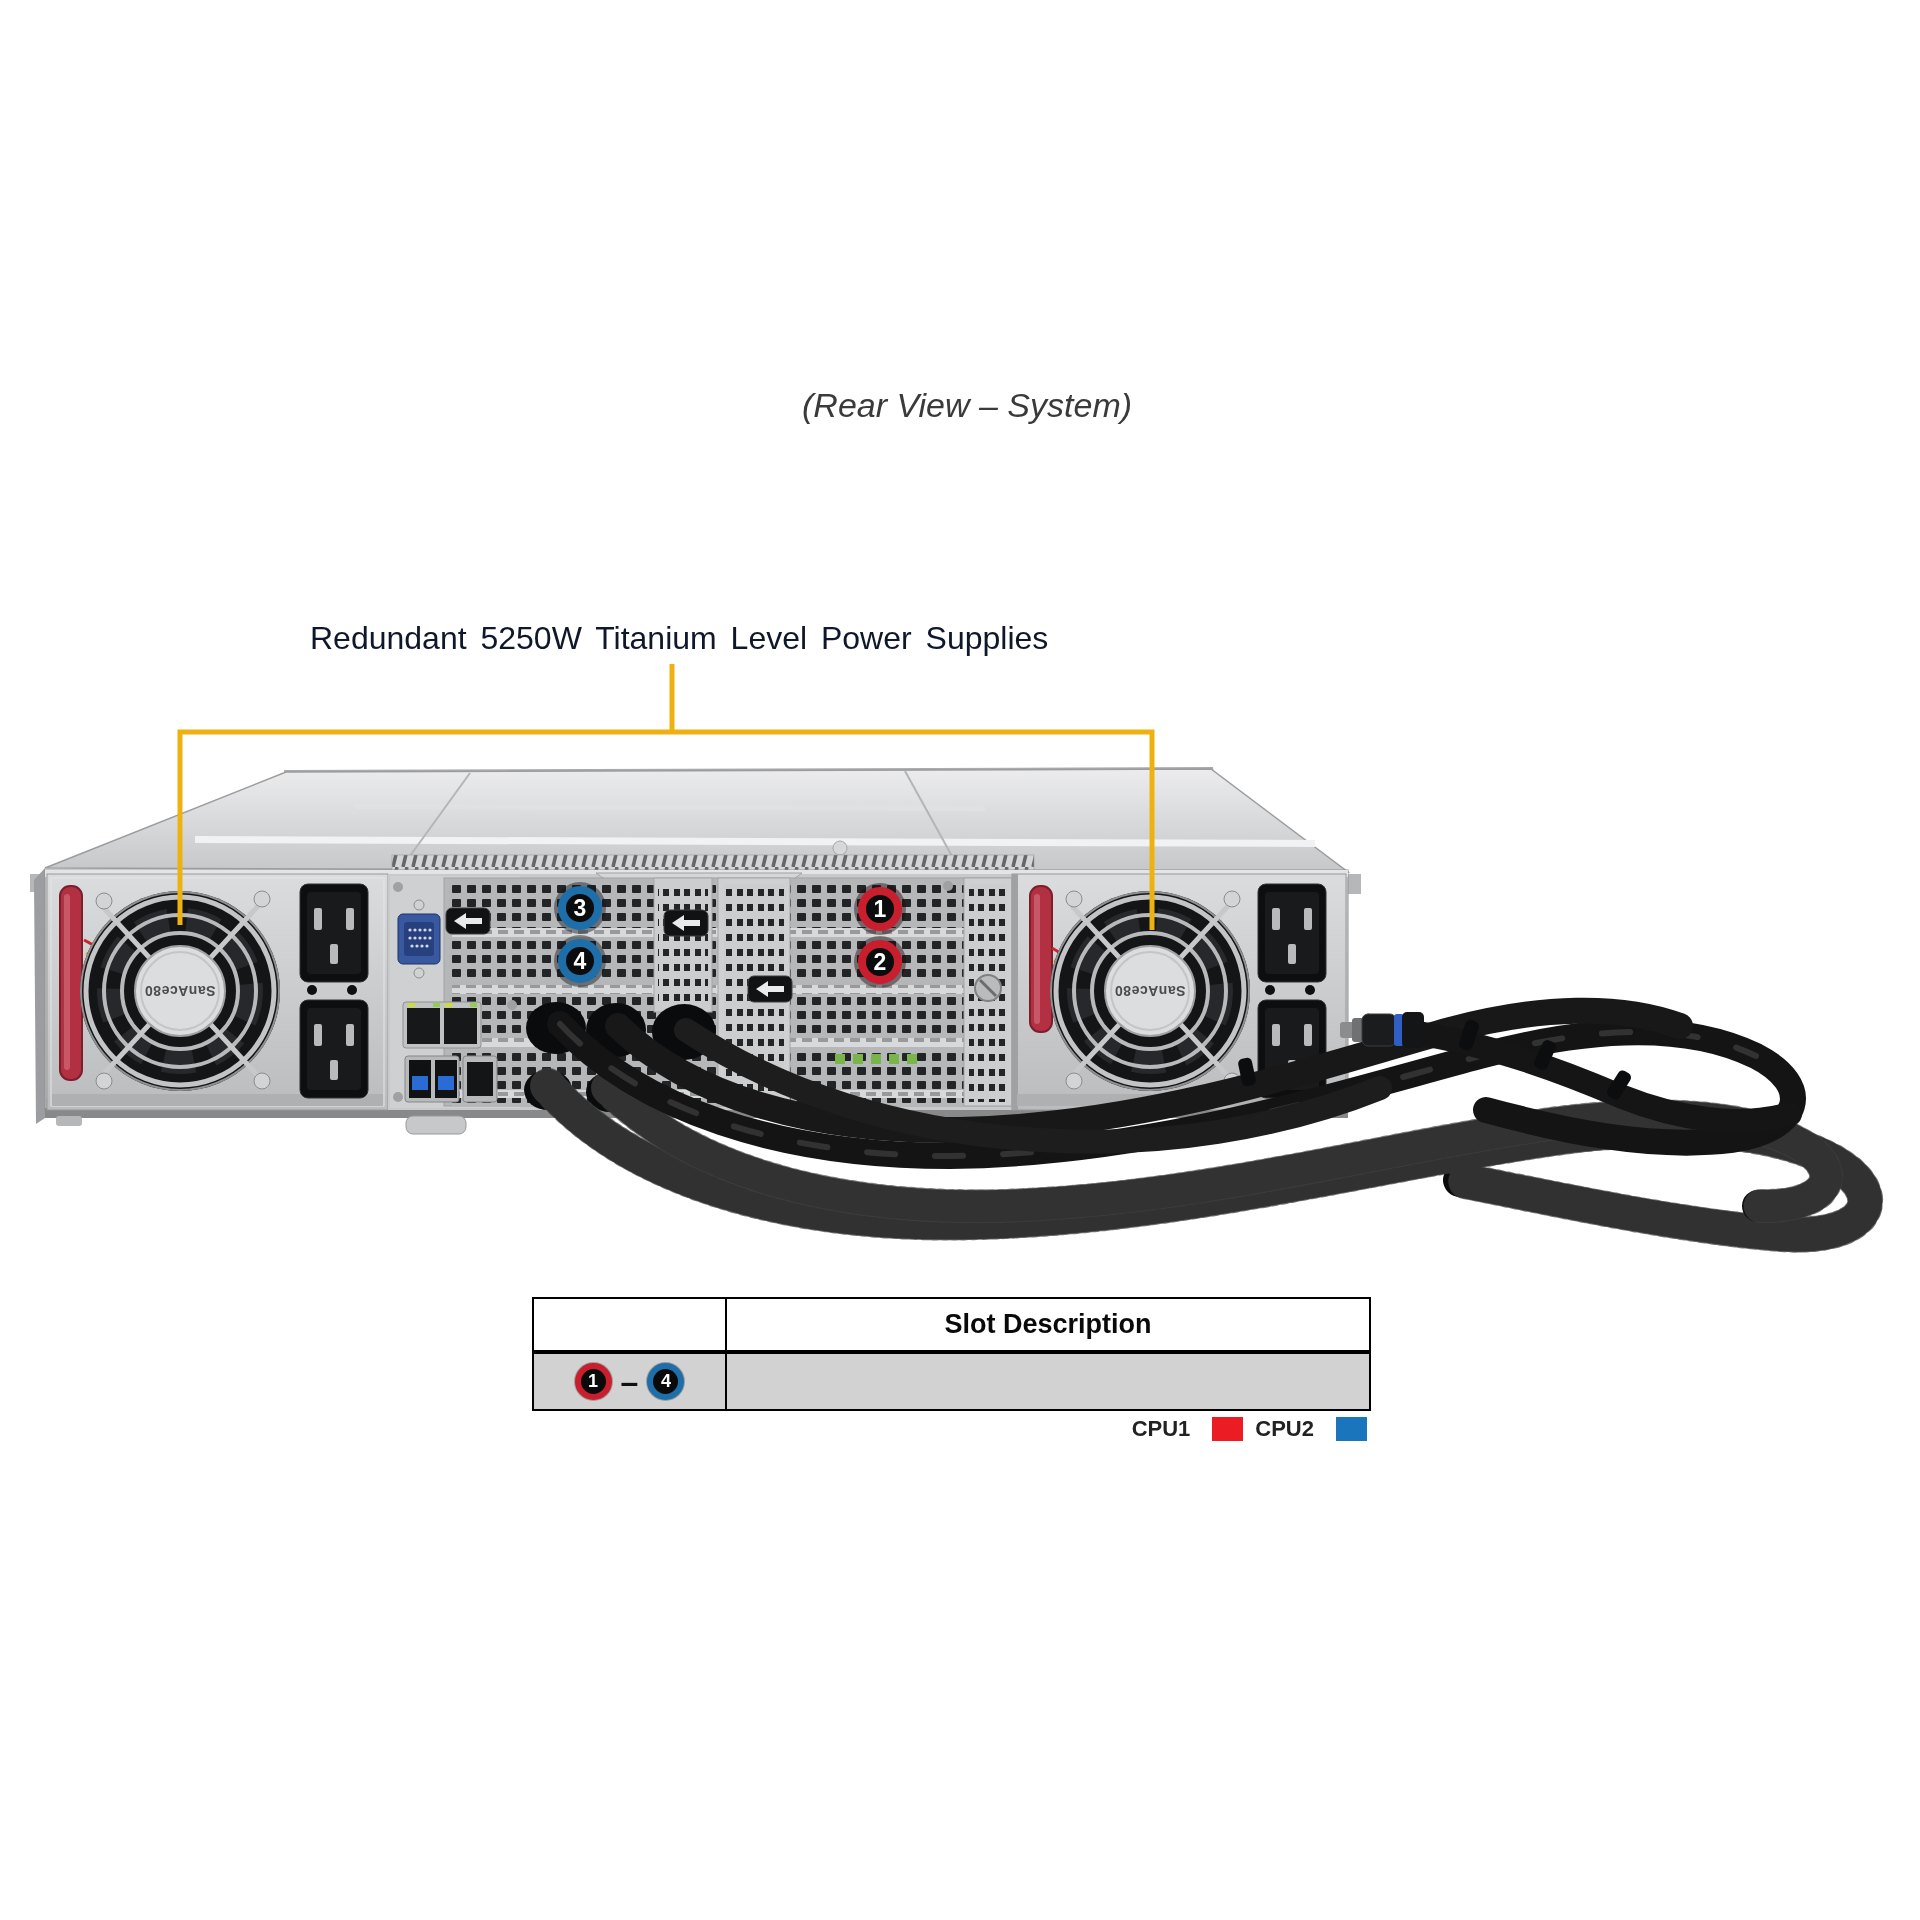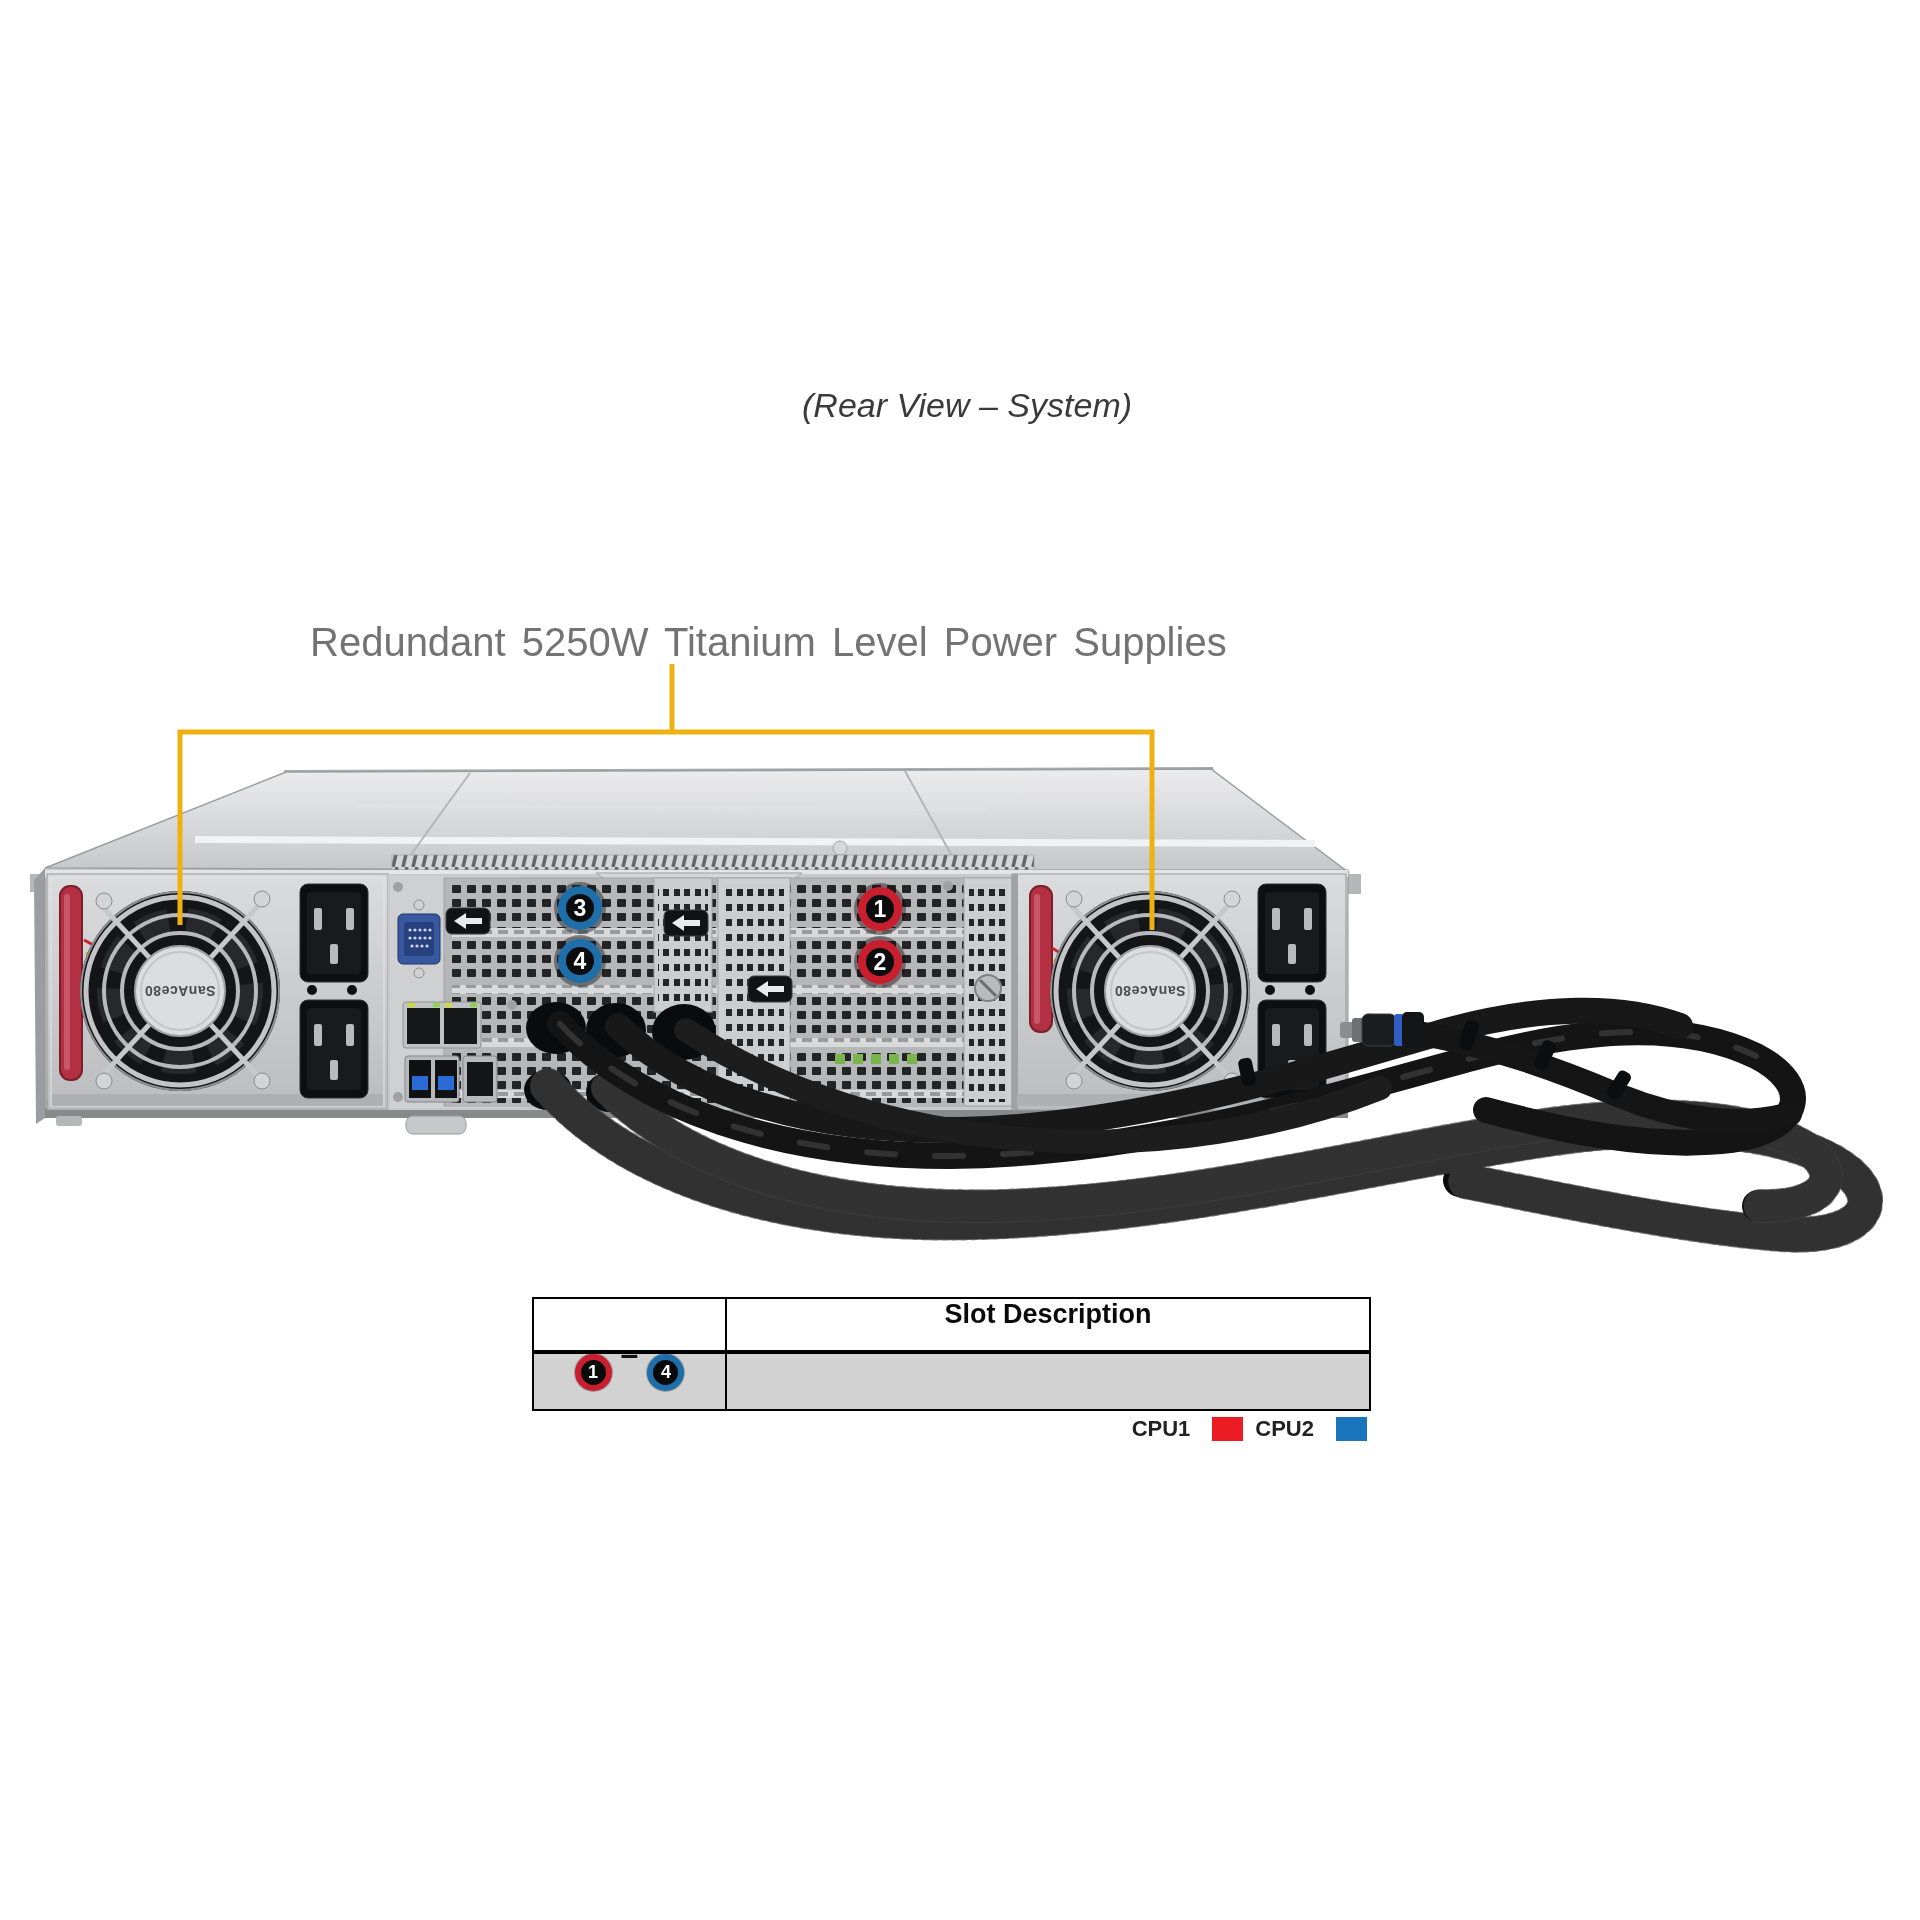--- a/index.html
+++ b/index.html
@@ -1,29 +1,29 @@
 <!DOCTYPE html>
 <html><head>
 <meta charset="utf-8">
 <style>
   html,body{margin:0;padding:0;background:#fff;}
   .stage{position:relative;width:1920px;height:1920px;background:#fff;overflow:hidden;
          font-family:"Liberation Sans", sans-serif;}
   .abs{position:absolute;}
   .title{left:802px;top:386px;width:340px;font-size:34px;font-style:italic;color:#3a3a3a;white-space:nowrap;}
-  .callout-label{left:310px;top:620px;font-size:40px;color:#737373;word-spacing:5px;white-space:nowrap;}
+  .callout-label{left:310px;top:620px;font-size:32px;color:#0f172a;word-spacing:5px;white-space:nowrap;}
   svg{position:absolute;left:0;top:0;}
   .mnum{font:bold 23px "Liberation Sans", sans-serif;}
   .hubtxt{font:bold 14px "Liberation Sans", sans-serif;letter-spacing:.5px;}
   
   .slot-table{left:532px;top:1297px;width:835px;border:2px solid #000;}
   .trow{display:grid;grid-template-columns:193px 1fr;}
   .trow.head{height:51px;border-bottom:4px solid #000;background:#fff;}
   .trow.body{height:55px;background:#d2d2d2;}
-  .tcell{display:flex;justify-content:center;}
+  .tcell{display:flex;align-items:center;justify-content:center;}
   .tcell.first{border-right:2px solid #000;}
   .thead-text{font-weight:bold;font-size:27px;color:#0a0a0a;}
   .tdesc{font-size:27px;color:#1c1c1c;}
   .tcircle{display:inline-flex;align-items:center;justify-content:center;
            width:25px;height:25px;border-radius:50%;background:#0a0a0a;
            border:6px solid #000;color:#fff;font-weight:bold;font-size:18px;
            box-shadow:0 0 0 1px rgba(0,0,0,.25);}
   .tdash{font-weight:bold;font-size:32px;color:#111;margin:0 9px;line-height:0;}
   
   .legend{left:1040px;top:1416px;width:327px;display:flex;justify-content:flex-end;

